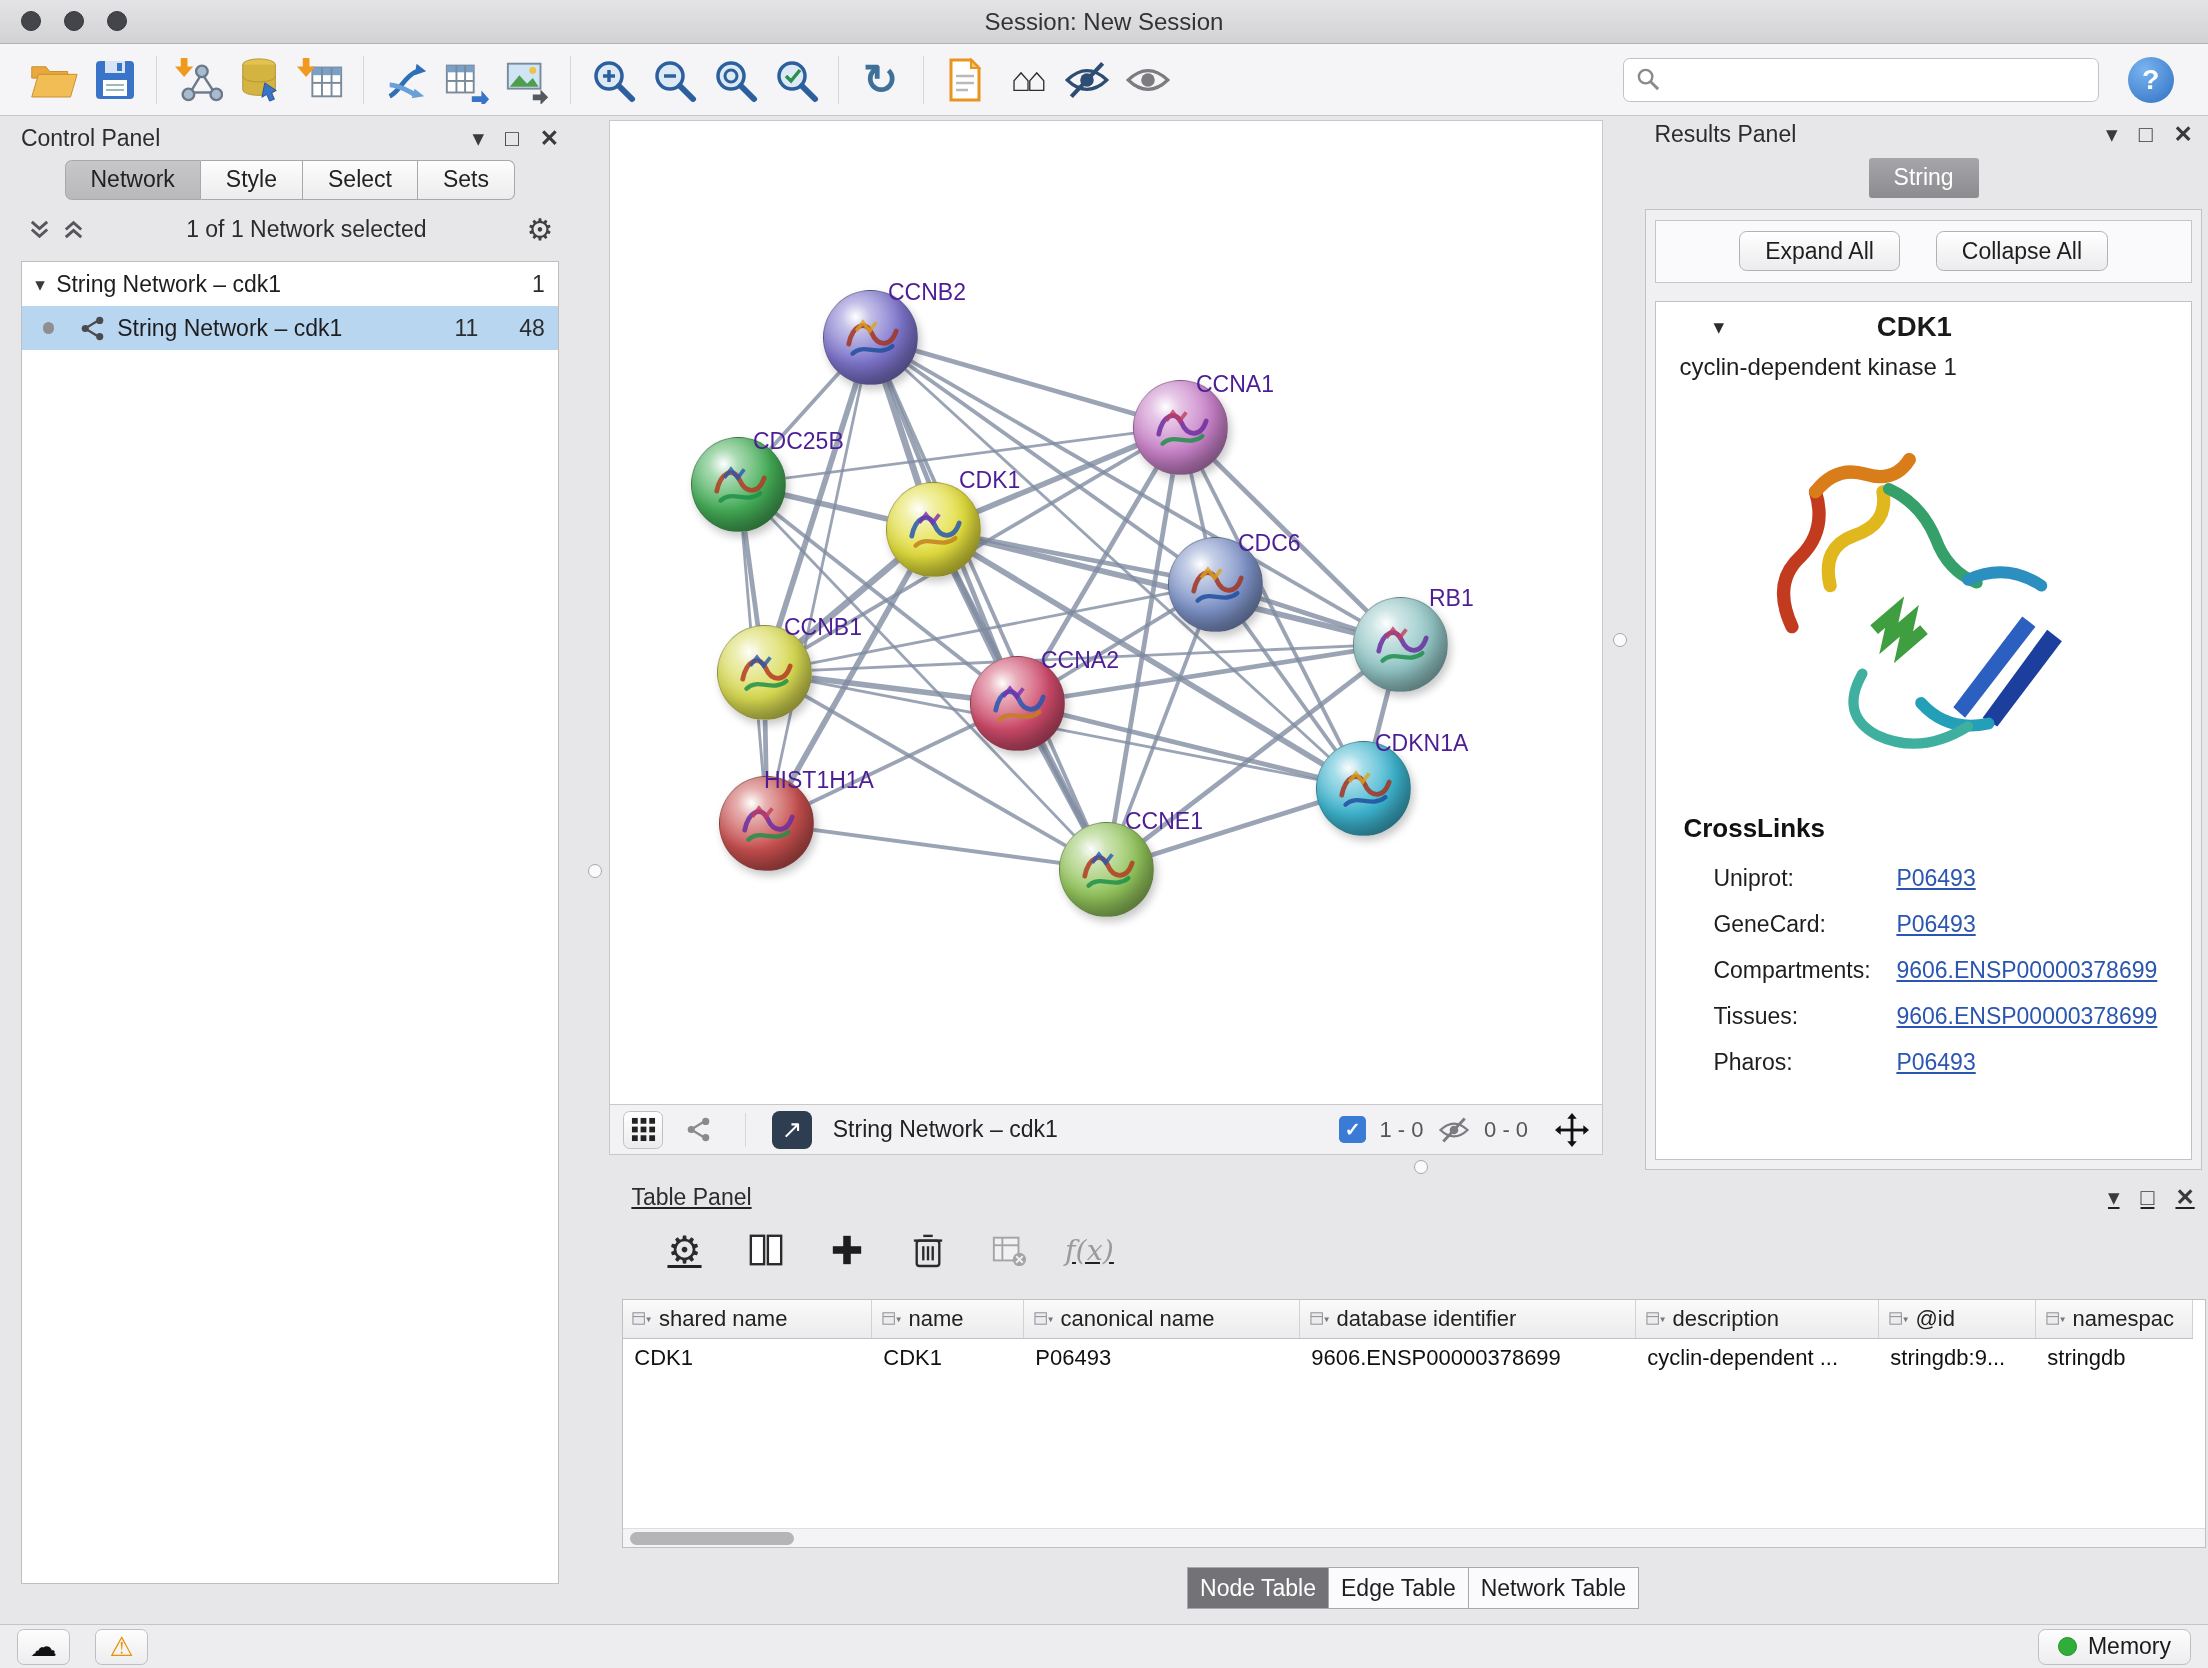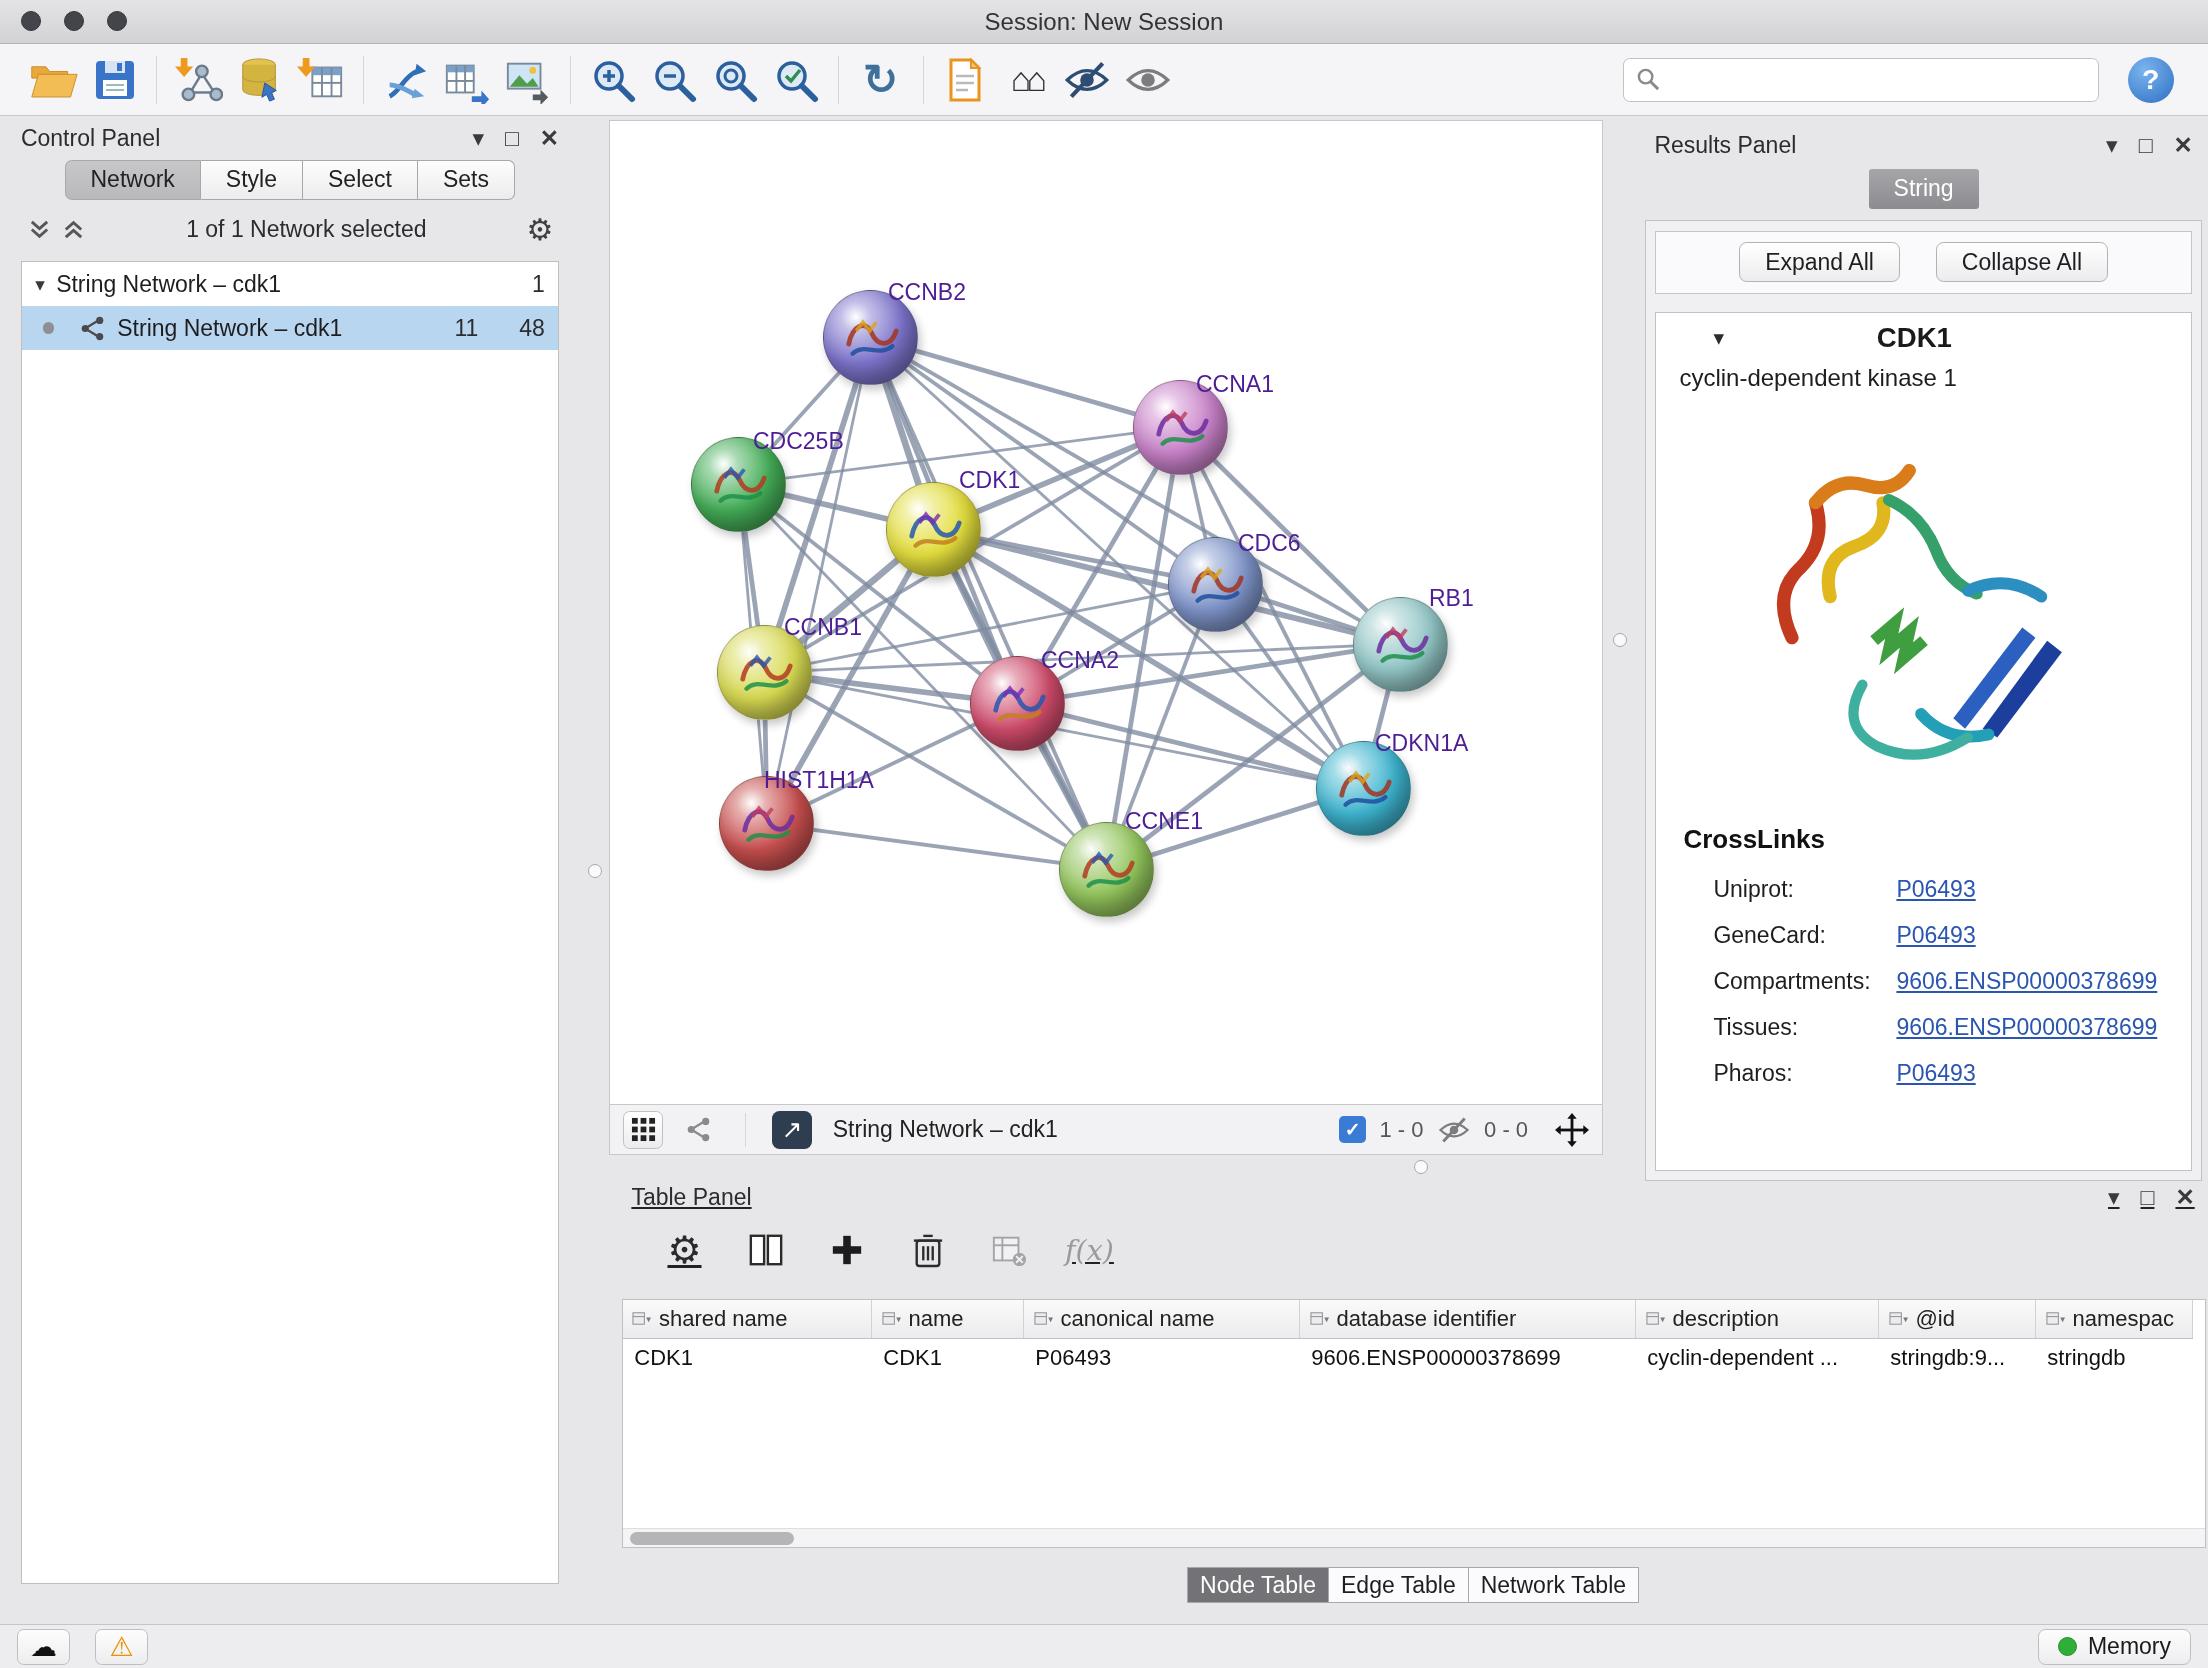--- a/index.html
+++ b/index.html
@@ -68,21 +68,21 @@
   .fbtn.flat { border:none; background:transparent; }
   .fdark { width:40px; height:38px; border-radius:7.6px; background:#2e3d50; color:#fff; font-size:25px;
     display:flex; align-items:center; justify-content:center; }
   .ftitle { font-size:23px; color:#222; margin-left:5.7px; }
   .fright { margin-left:auto; display:flex; align-items:center; gap:13.3px; }
   .chk { width:27px; height:27px; border-radius:4.8px; background:#3a7bd5; color:#fff; font-size:19px;
     display:flex; align-items:center; justify-content:center; font-weight:bold; }
   .fcount { font-size:22px; color:#55555a; }
 
   
-  .rpanel { position:absolute; left:1643px; top:127px; right:3.8px; height:1058px; }
+  .rpanel { position:absolute; left:1643px; top:116px; right:3.8px; height:1058px; }
   .rtab { margin:5.7px auto 0; width:110px; height:40px; border-radius:3px; color:#fff; font-size:23px;
     background:linear-gradient(#a6a6aa,#8c8c90); display:flex; align-items:center; justify-content:center; }
   .rbox { position:absolute; left:1.9px; right:1.9px; top:93px; bottom:3.8px; border:1px solid #c2c2c4;
     background:#f0f0f2; padding:9.5px; }
   .expcol { border:1px solid #c6c6c8; background:#fafafc; height:63px; display:flex; align-items:center;
     justify-content:center; gap:36px; }
   .btn { height:40px; padding:0 25px; background:linear-gradient(#fff,#ececee); border:1px solid #b2b2b4;
     border-radius:7.6px; font-size:23px; display:flex; align-items:center; color:#1e1e20; }
   .gbox { position:absolute; left:9.5px; right:9.5px; top:91px; bottom:9.5px; background:#fff;
     border:1px solid #c2c2c4; overflow:hidden; }
@@ -105,21 +105,21 @@
   .tgrid { position:absolute; left:1.9px; right:0; top:120px; height:249px; background:#fff;
     border:1px solid #c0c0c2; overflow:hidden; }
   table { border-collapse:collapse; table-layout:fixed; width:1569px; }
   th { height:38px; background:linear-gradient(#fafafa,#ebebed); border-right:1px solid #d2d2d4;
     border-bottom:1px solid #c2c2c4; font-weight:normal; font-size:22px; color:#222; }
   .thw { display:flex; align-items:center; gap:7.6px; padding-left:9.5px; }
   td { height:40px; font-size:22px; padding:0 11.4px; color:#111; vertical-align:middle; }
   .hscroll { position:absolute; left:0; right:0; bottom:0; height:19px; background:#f4f4f6; border-top:1px solid #dedee0; }
   .hthumb { position:absolute; left:7.6px; top:2.9px; width:164px; height:13.3px; border-radius:6.7px; background:#b5b5b7; }
   .ttabs { position:absolute; left:0; right:0; top:388px; display:flex; justify-content:center; }
-  .ttab { height:36px; padding:0 12px; border:1px solid #a8a8aa; border-left:none; background:#fbfbfd;
+  .ttab { height:42px; padding:0 12px; border:1px solid #a8a8aa; border-left:none; background:#fbfbfd;
     font-size:23px; display:flex; align-items:center; color:#1e1e20; }
   .ttab:first-child { border-left:1px solid #a8a8aa; }
   .ttab.active { background:#737377; color:#fff; }
 
   
   .statusbar { position:absolute; left:0; right:0; bottom:0; height:44px; background:#ededef;
     border-top:1px solid #c5c5c7; display:flex; align-items:center; padding:0 17px; gap:25px; }
   .sbtn { min-width:53px; height:36px; border:1px solid #bfbfc1; border-radius:6.7px; padding:0 7.6px;
     background:linear-gradient(#fdfdfd,#ededef); display:flex; align-items:center; justify-content:center; }
   .cloudg { font-size:27px; color:#111; }

